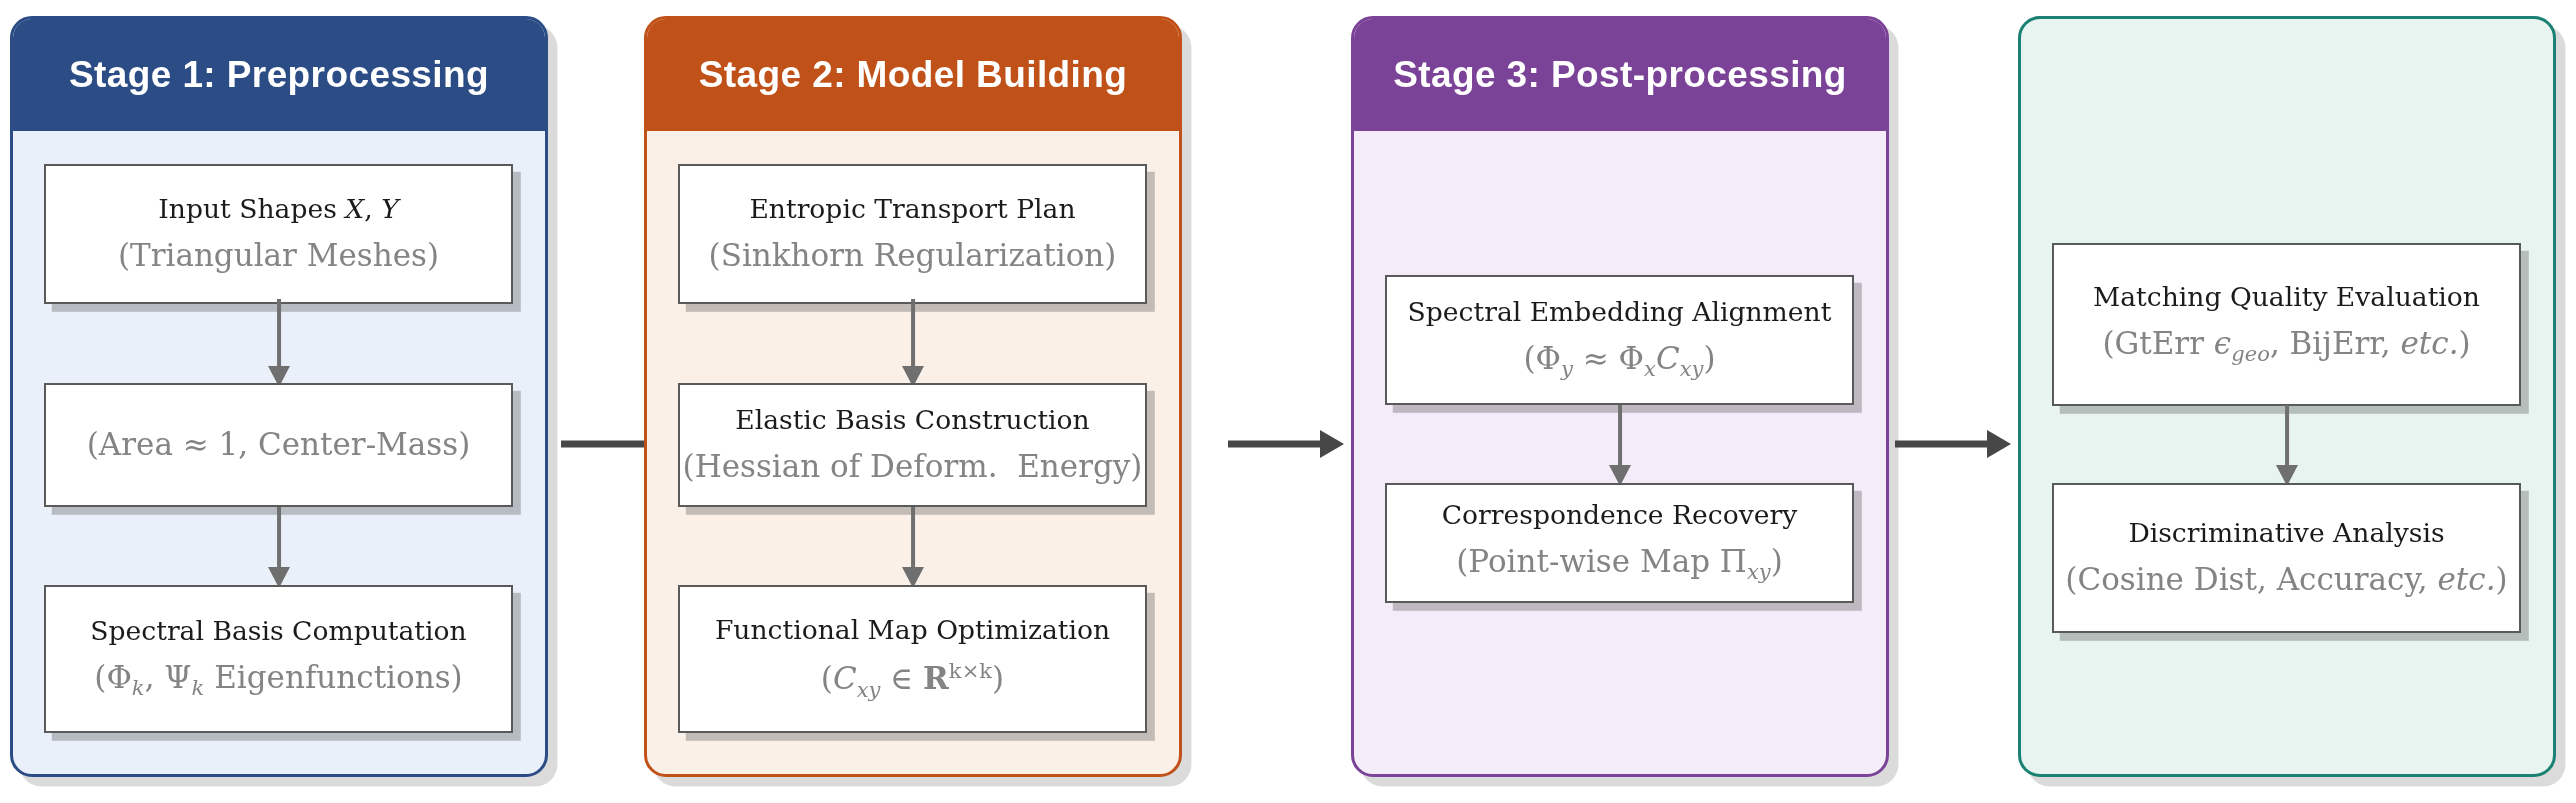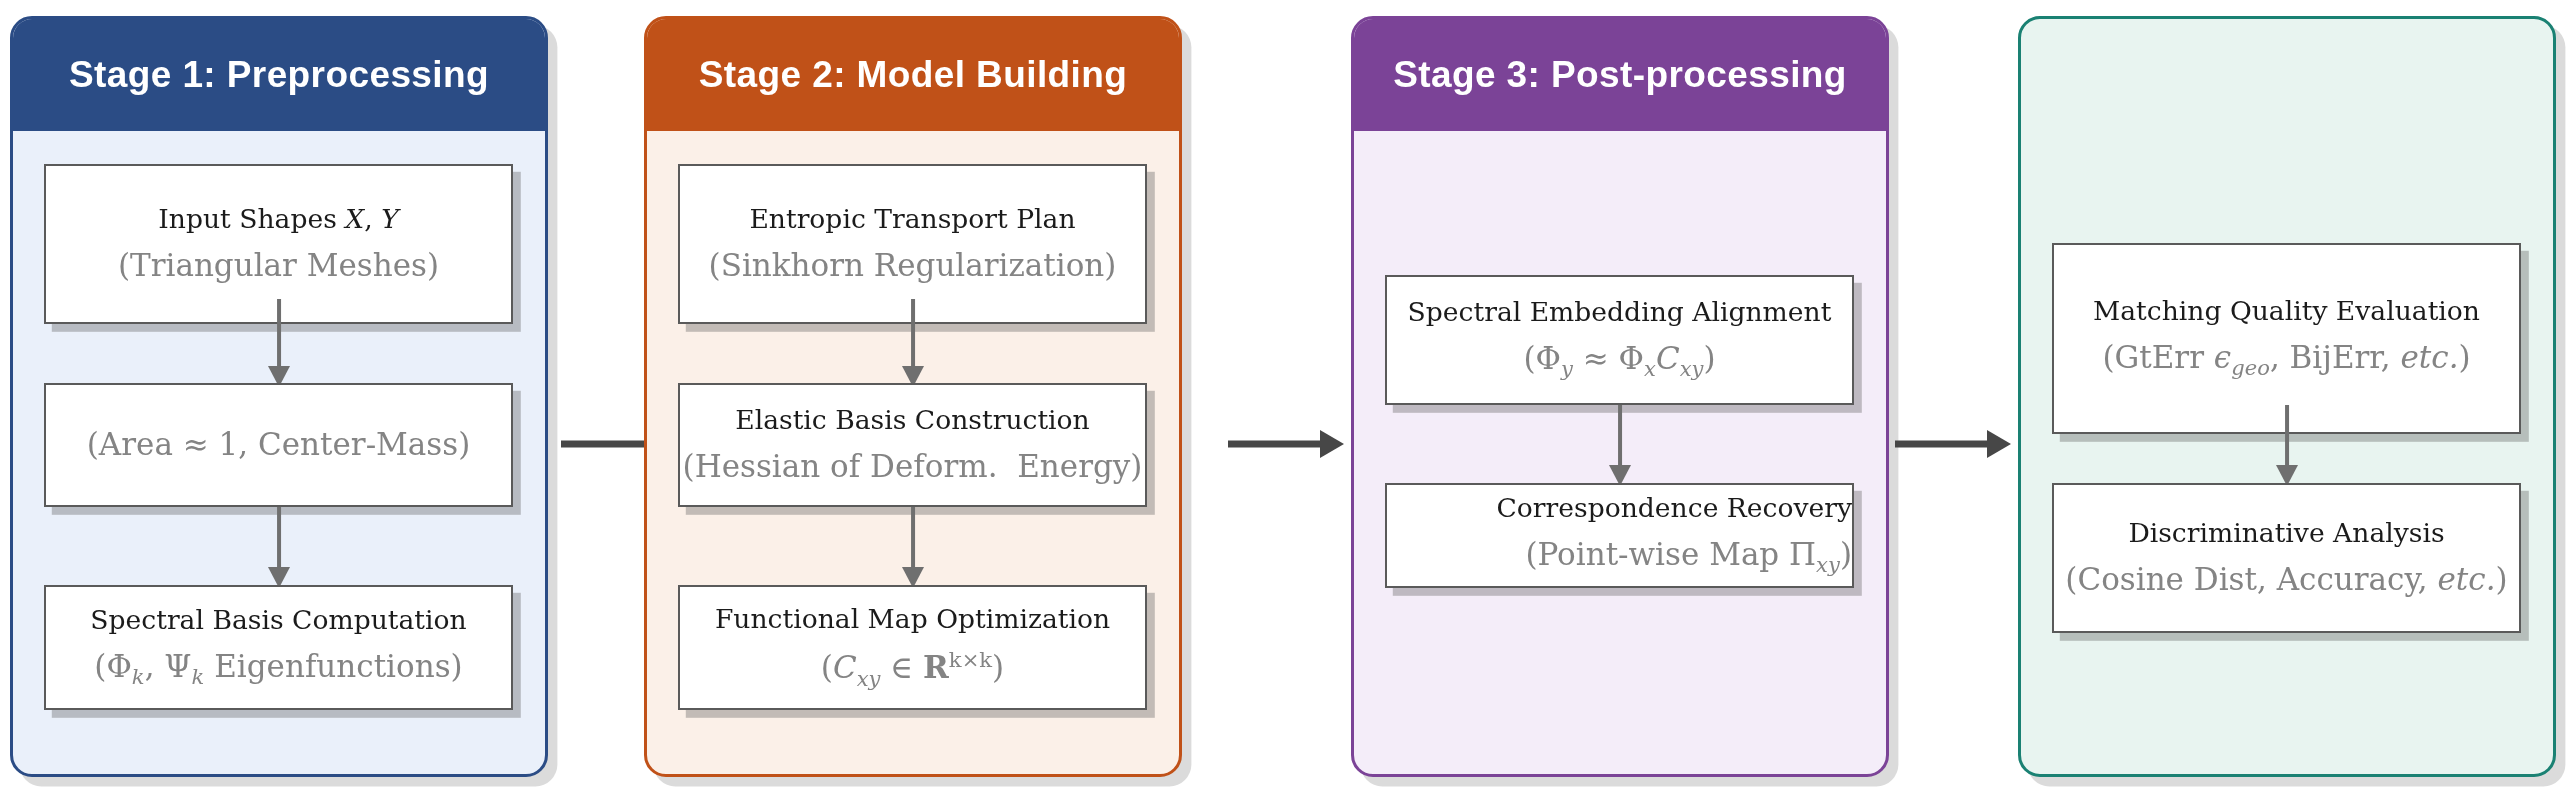--- a/index.html
+++ b/index.html
@@ -68,31 +68,31 @@
     transform:translateY(-50%); height:7px; background:#474747;
   }
   .h-arrow .head {
     position:absolute; right:0; top:50%; transform:translateY(-50%);
     width:0; height:0;
     border-top:14px solid transparent;
     border-bottom:14px solid transparent;
     border-left:24px solid #474747;
   }
   
-  .boxes-3 .b1 { top:145px; height:160px; }
+  .boxes-3 .b1 { top:145px; height:140px; }
   .boxes-3 .a1 { top:280px; height:88px; }
   .boxes-3 .b2 { top:364px; height:124px; }
   .boxes-3 .a2 { top:488px; height:81px; }
-  .boxes-3 .b3 { top:566px; height:125px; }
+  .boxes-3 .b3 { top:566px; height:148px; }
 
   .stage3 .b1 { top:256px; height:130px; }
   .stage3 .a1 { top:386px; height:81px; }
-  .stage3 .b2 { top:464px; height:105px;align-items:flex-end; }
+  .stage3 .b2 { top:464px; height:120px; }
 
-  .stage4 .b1 { top:224px; height:191px; }
+  .stage4 .b1 { top:224px; height:163px; }
   .stage4 .a1 { top:386px; height:81px; }
   .stage4 .b2 { top:464px; height:150px; }
 </style>
 </head>
 <body>
 
 <div class="canvas">
 
   <section class="panel boxes-3" style="left: 10px; --hdr: #2b4c85; --bg: #eaf0fa;">
     <header class="panel-header">

